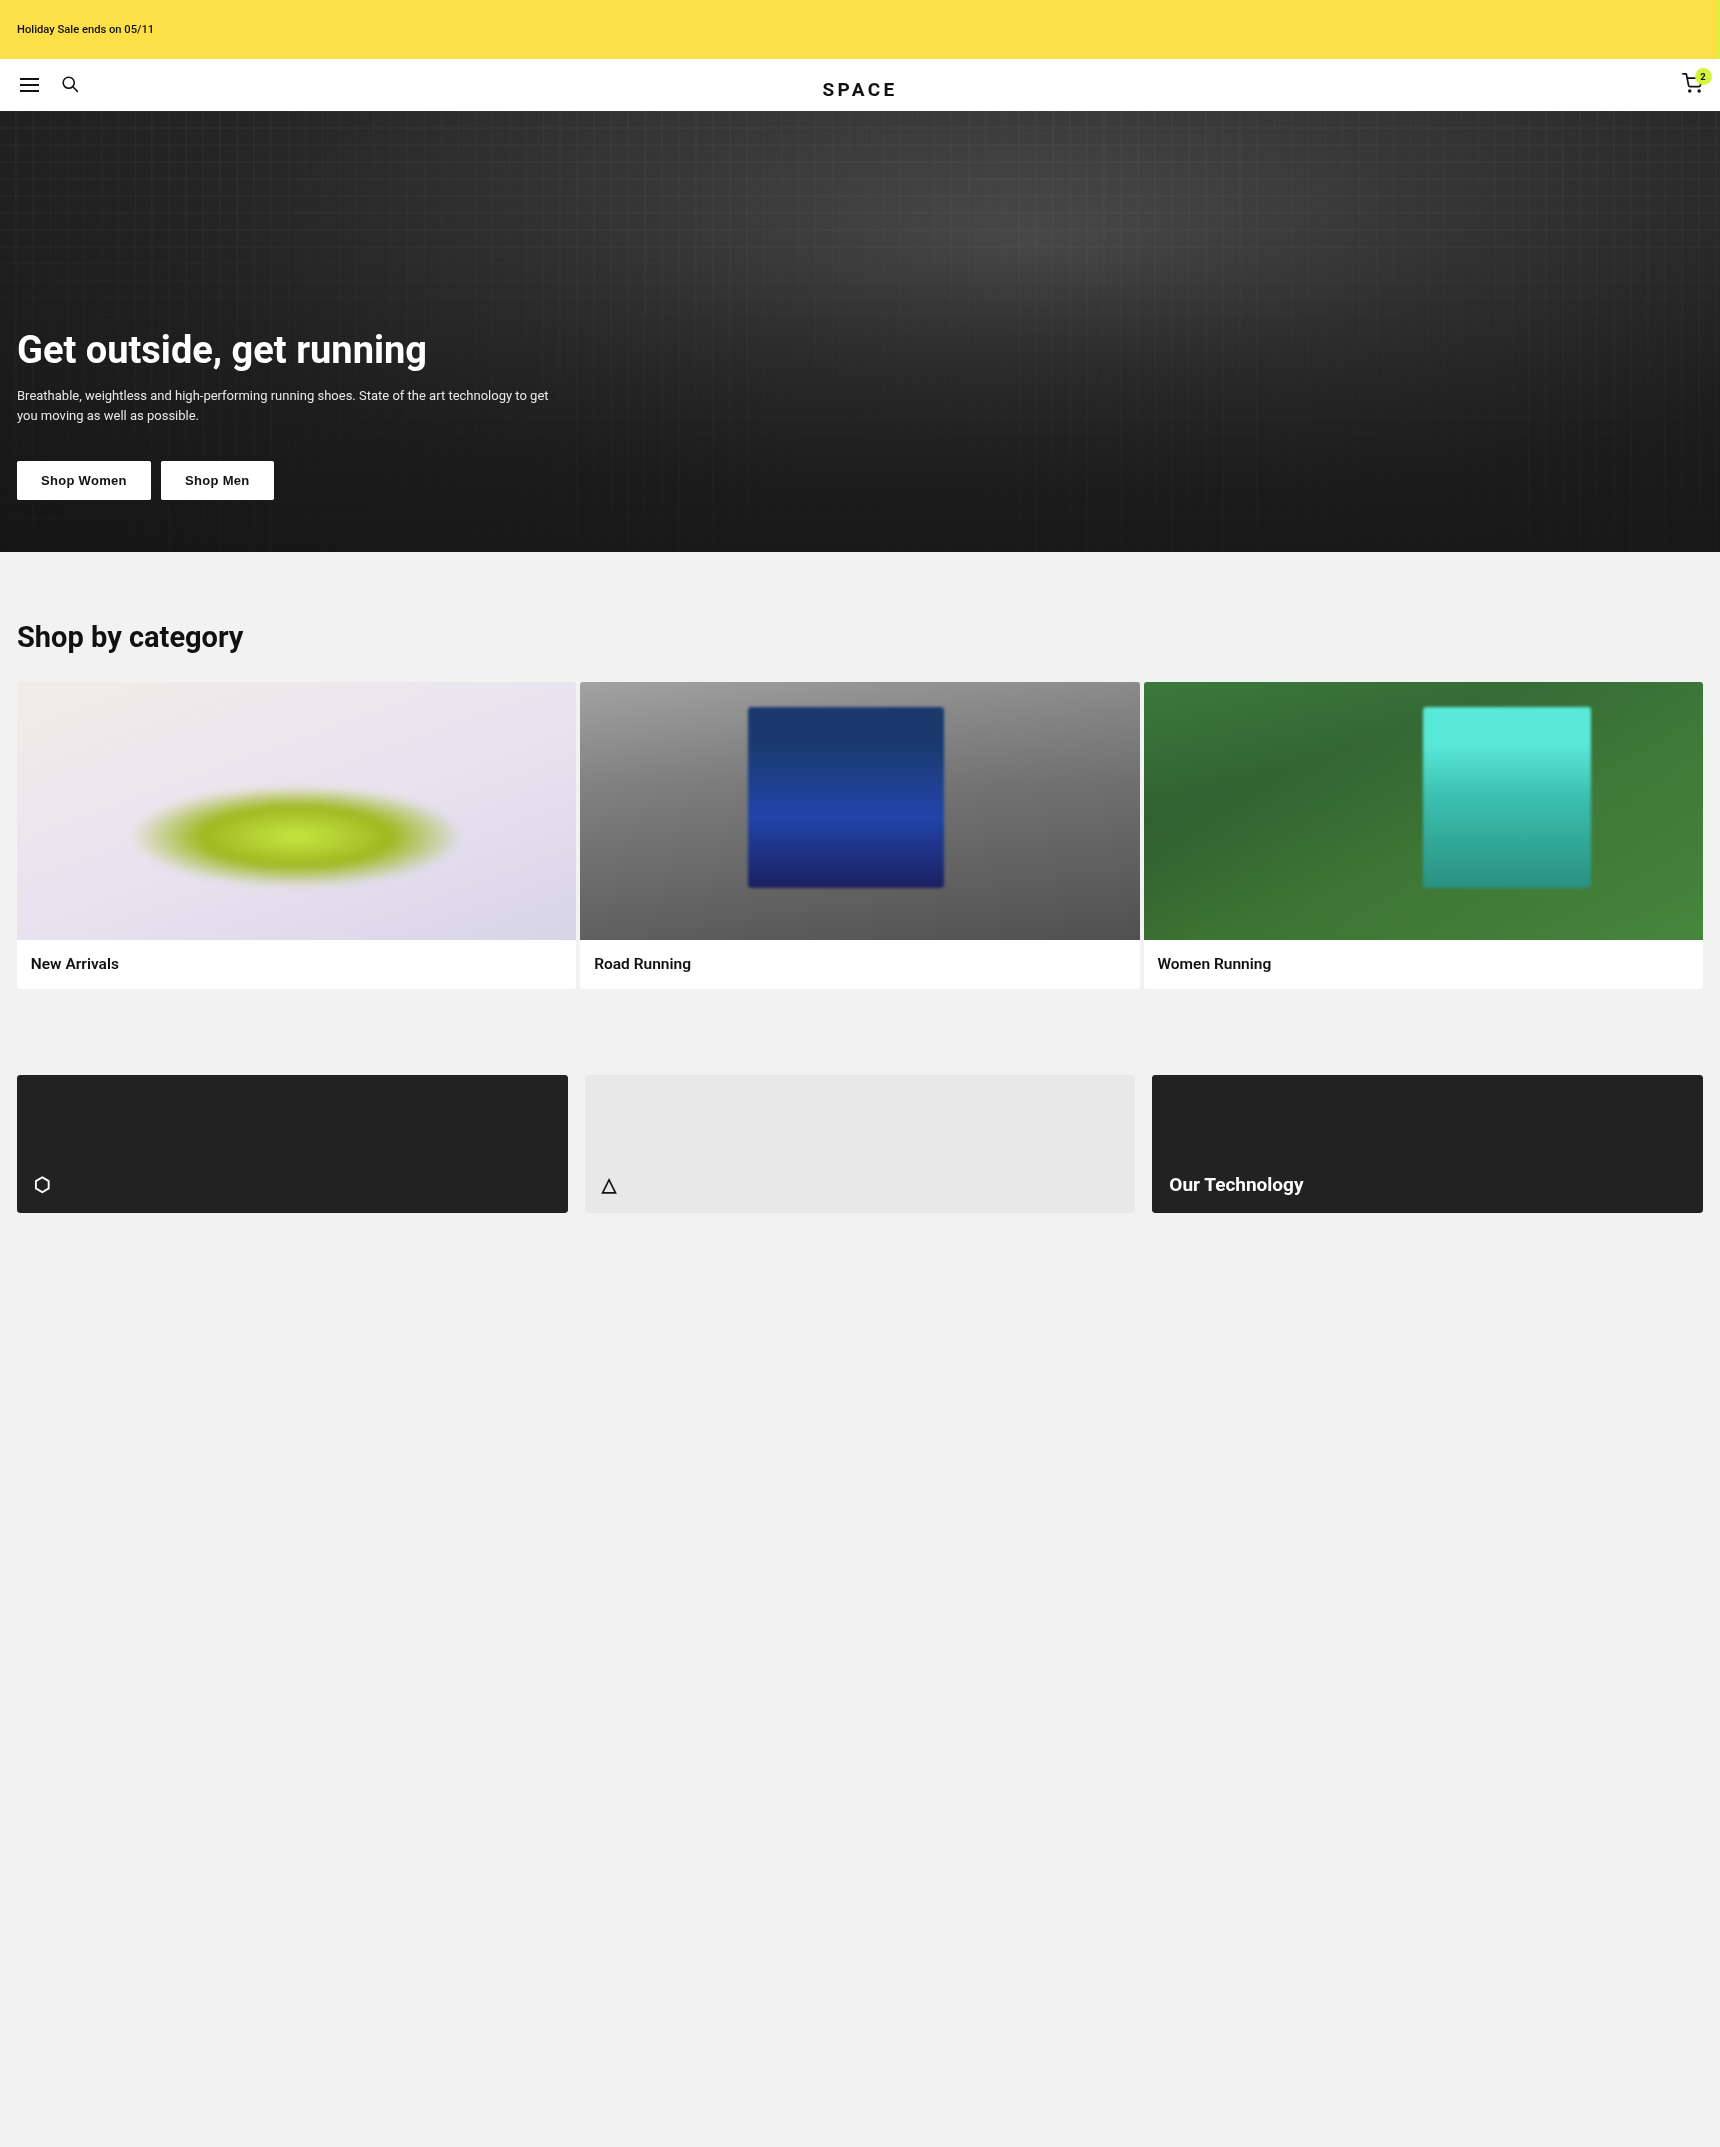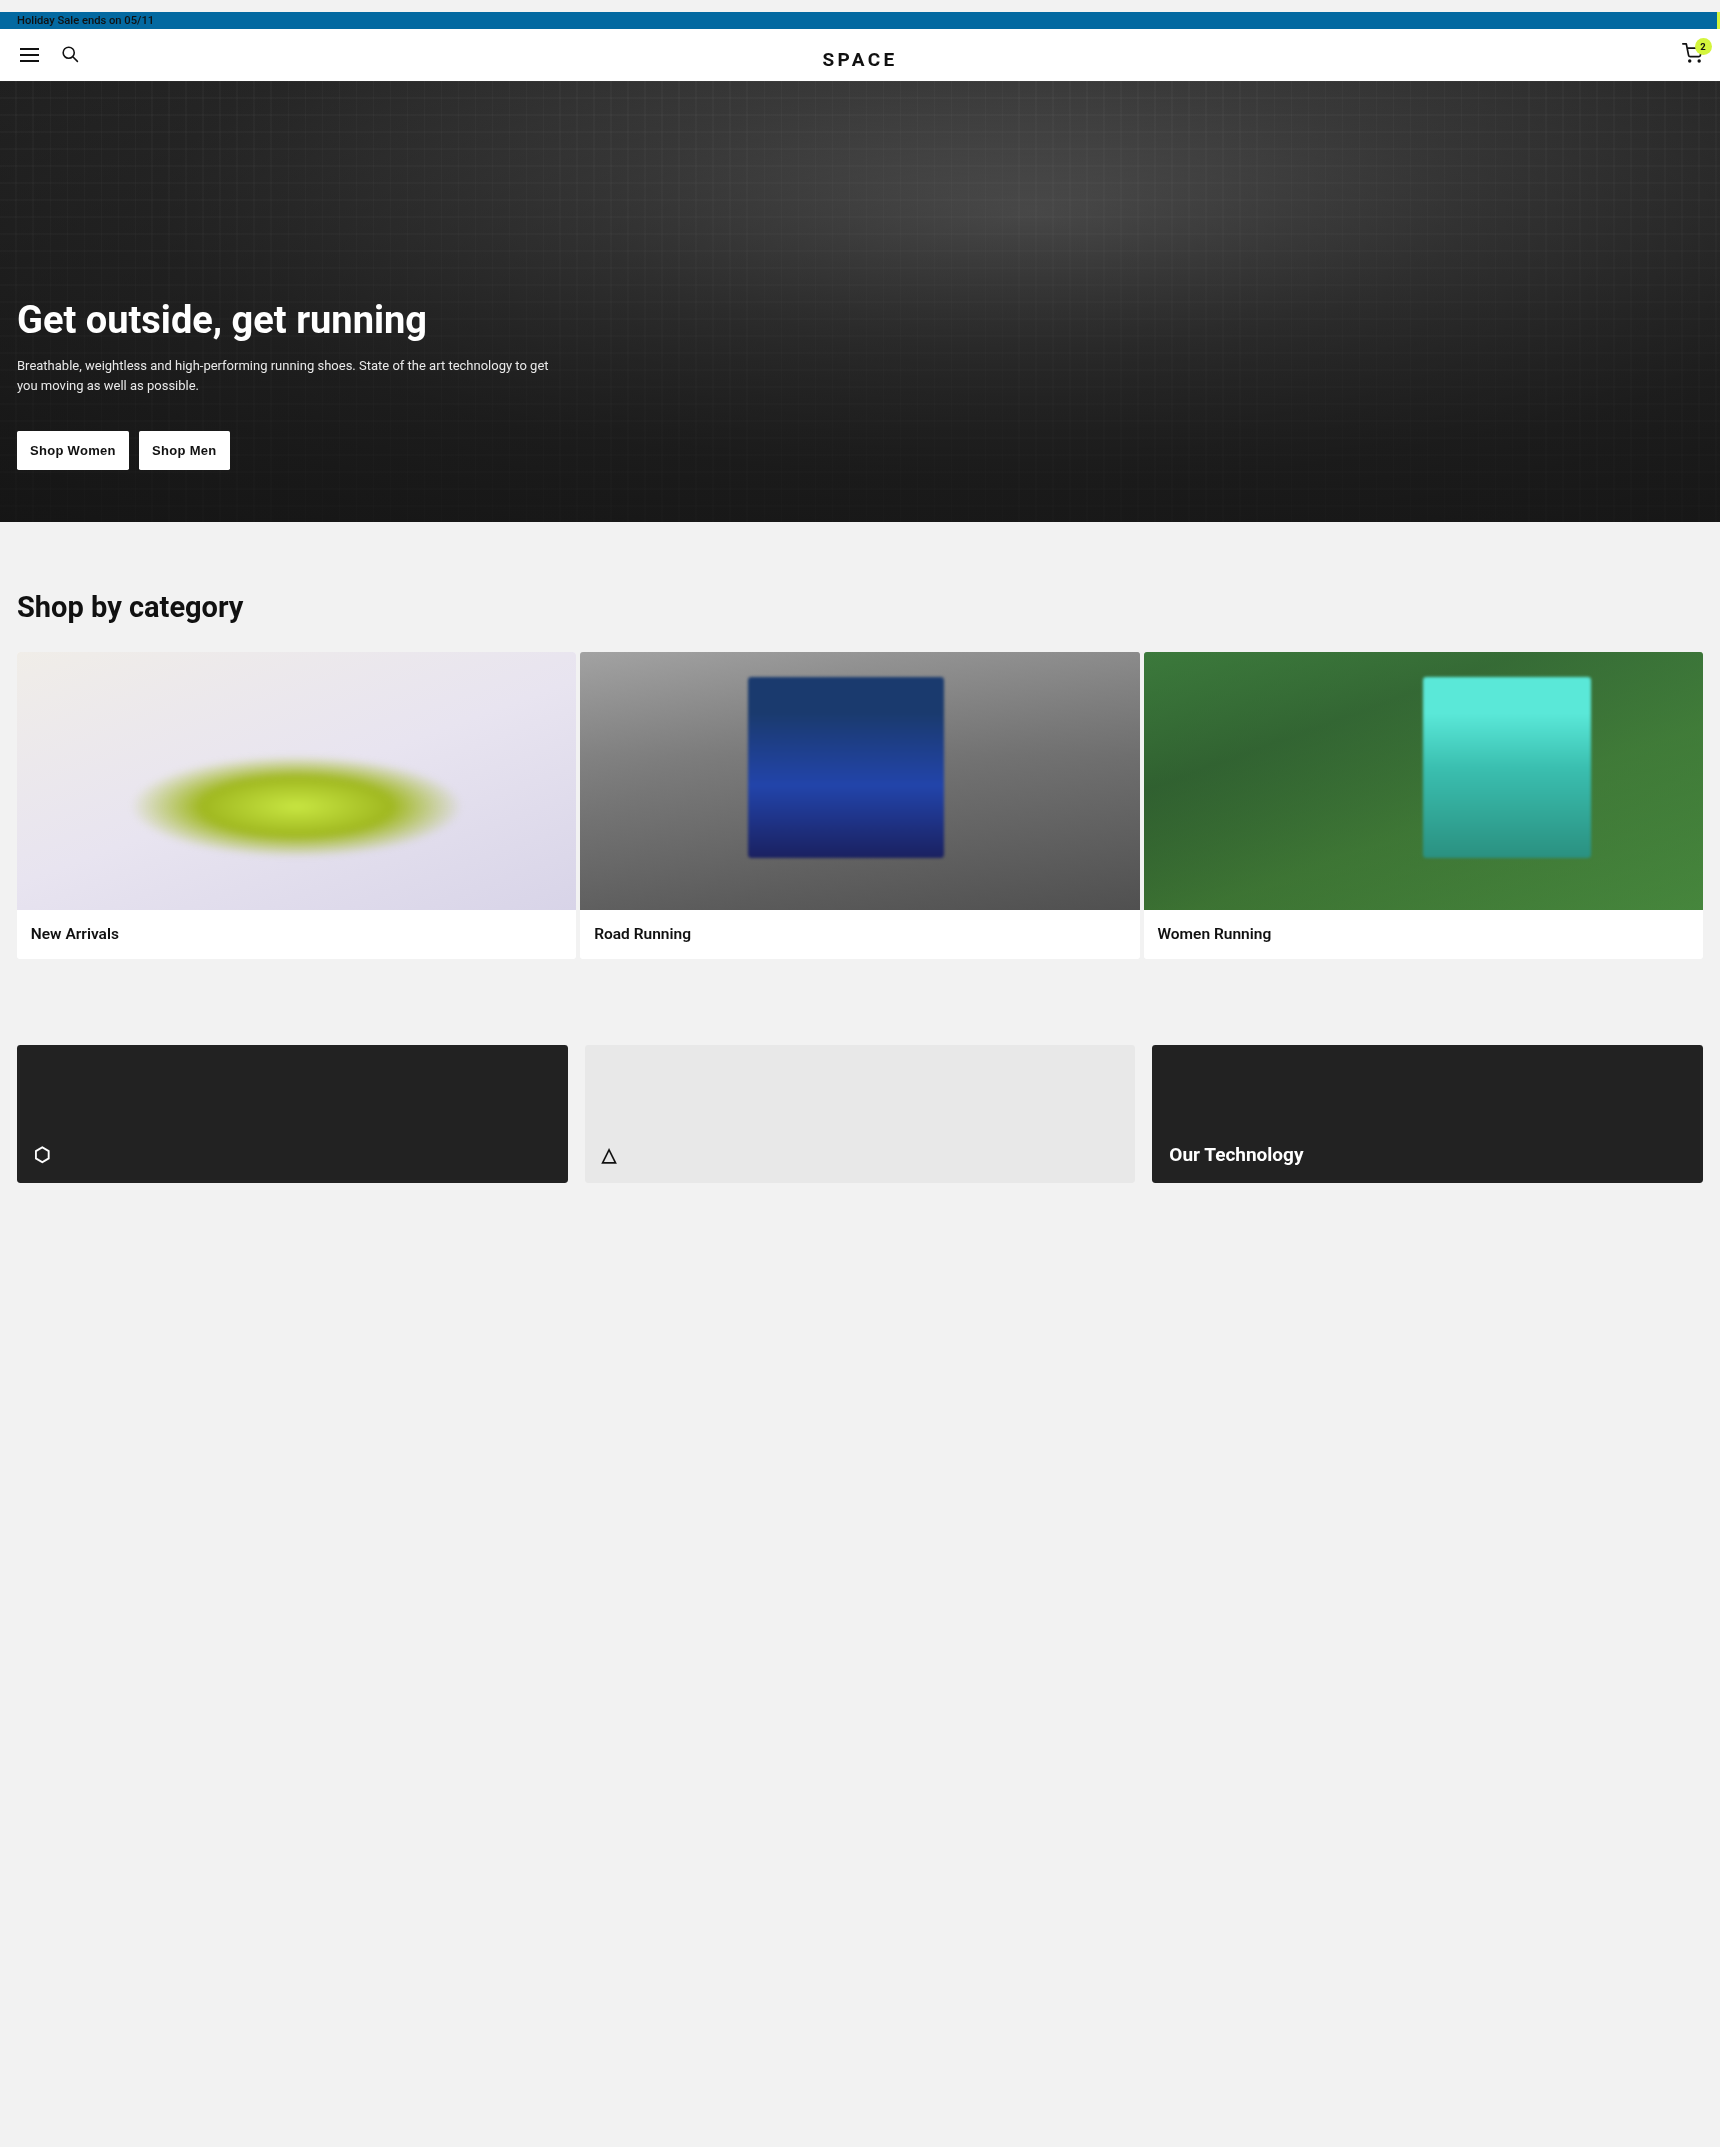--- a/index.html
+++ b/index.html
@@ -10,28 +10,27 @@
 
     body {
       font-family: -apple-system, BlinkMacSystemFont, 'Segoe UI', Roboto, sans-serif;
       background: #f2f2f2;
       width: 100%;
       overflow-x: hidden;
     }
 
     
     .announcement-bar {
-      background: #0369a1;
-      padding: 2px 17px;
+      background: #fde047;
+      padding: 23px 17px;
       text-align: left;
       font-size: 11.2px;
       font-weight: 500;
       color: #111;
       position: relative;
-      margin-top: 12px;
     }
 
     .announcement-bar::after {
       content: '';
       position: absolute;
       top: 0;
       right: 0;
       width: 3.4px;
       height: 100%;
       background: #d4f53c;
@@ -202,21 +201,21 @@
       margin-bottom: 36px;
     }
 
     .hero-buttons {
       display: flex;
       gap: 10.3px;
       flex-wrap: wrap;
     }
 
     .btn-hero {
-      padding: 12px 13px;
+      padding: 12px 24px;
       font-size: 13px;
       font-weight: 600;
       border: none;
       cursor: pointer;
       border-radius: 1.7px;
       background: #fff;
       color: #111;
       letter-spacing: 0.3px;
     }
 

